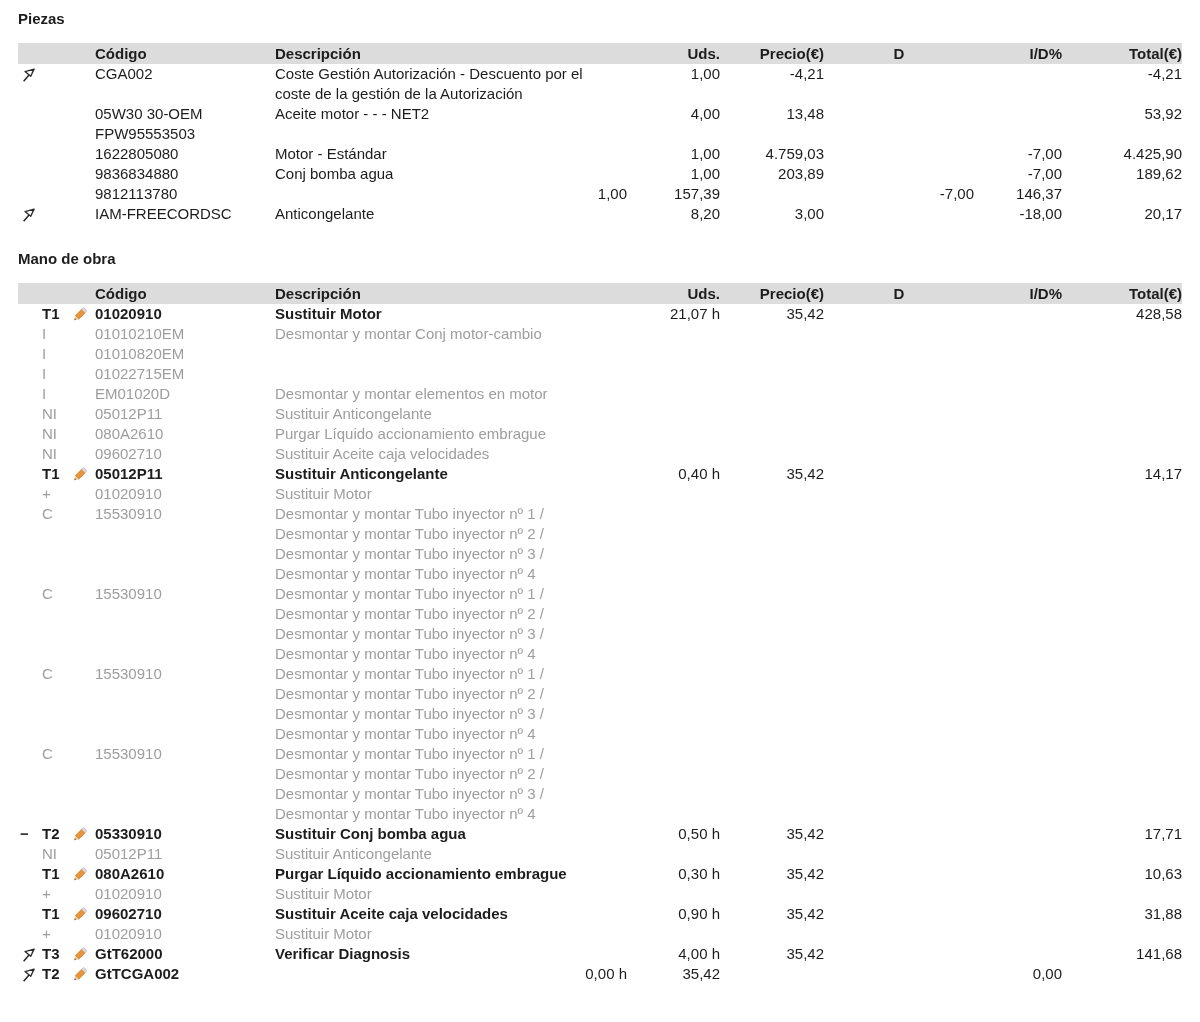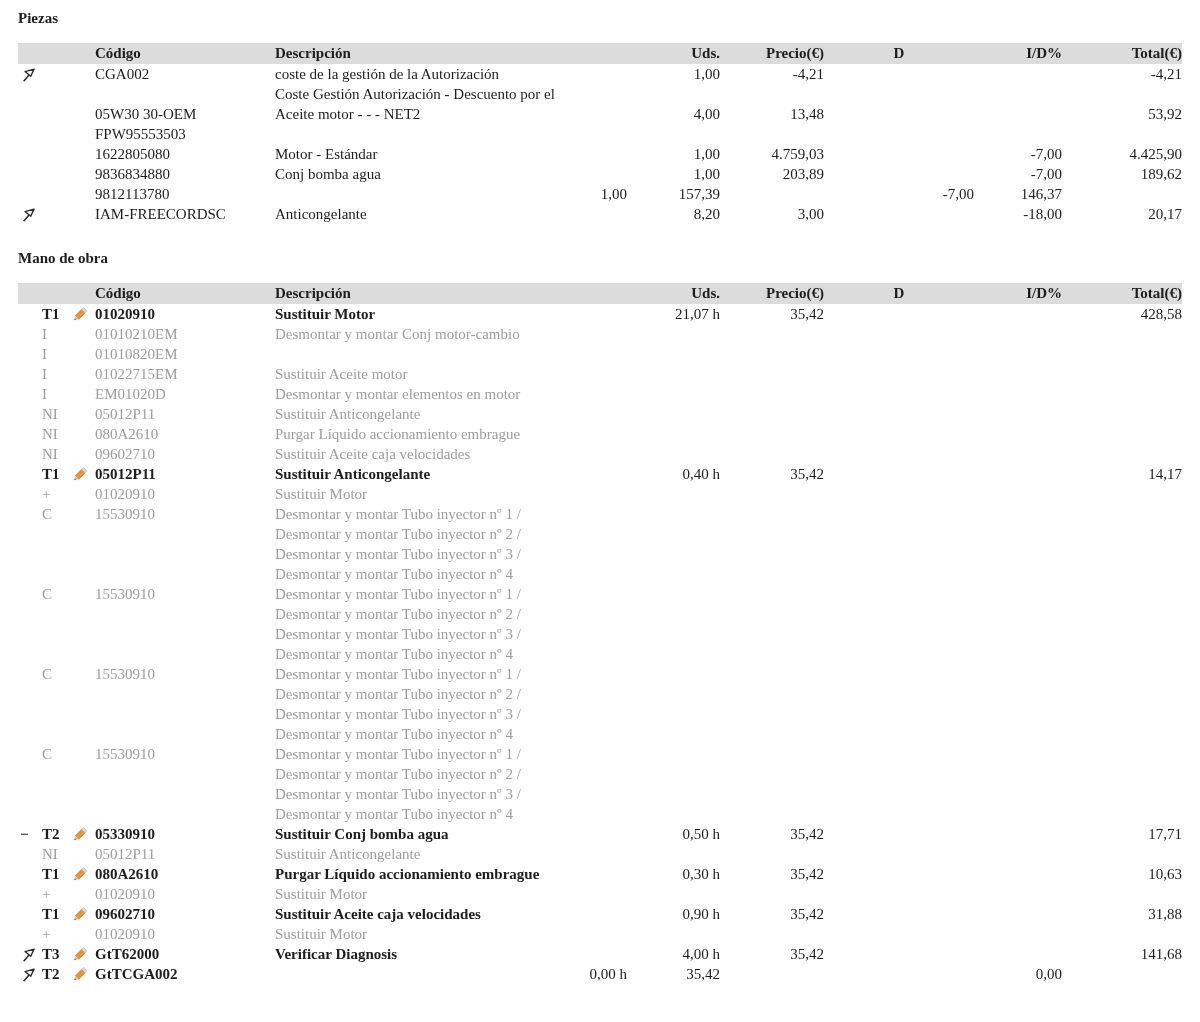--- a/index.html
+++ b/index.html
@@ -7,21 +7,21 @@
     --sub-text:#9d9d9d;
     --main-text:#1d1d1d;
   }
   html,body{margin:0;padding:0;}
   body{
     width:1200px;height:1022px;background:#ffffff;overflow:hidden;
     font-family:"Liberation Sans", sans-serif;
     font-size:15px;color:var(--main-text);
     -webkit-font-smoothing:antialiased;
   }
-  .page{padding:10px 18px 0 18px;font-family:Liberation Serif, serif;}
+  .page{padding:10px 18px 0 18px;}
   .section{margin:0;}
   .section + .section{margin-top:26px;}
   .section-title{font-size:15px;font-weight:700;margin:0 0 16px 0;}
 
   .tbl{width:1164px;}
   .thr,.row{
     display:grid;
     grid-template-columns:77px 180px 352px 93px 104px 150px 88px 120px;
   }
   .thr{
@@ -84,22 +84,22 @@
                   <polygon points="15,3.5 5,6.2 11.4,11.4" fill="#ffffff" stroke="#2b2b2b" stroke-width="1.5" stroke-linejoin="round"></polygon>
                 </svg>
               </span>
               <span class="s-type"></span>
               <span class="s-pen"></span>
             </div>
             <div class="c code">
               <div>CGA002</div>
             </div>
             <div class="c desc">
+              <div>Coste Gestión Autorización - Descuento por el</div>
               <div>coste de la gestión de la Autorización</div>
-              <div>Coste Gestión Autorización - Descuento por el</div>
             </div>
             <div class="c num">1,00</div>
             <div class="c num">-4,21</div>
             <div class="c ctr"></div>
             <div class="c num"></div>
             <div class="c num">-4,21</div>
           </div>
           <div class="row main">
             <div class="c gut">
               <span class="s-flag"></span>
@@ -273,23 +273,20 @@
           </div>
           <div class="row sub">
             <div class="c gut">
               <span class="s-flag"></span>
               <span class="s-type">I</span>
               <span class="s-pen"></span>
             </div>
             <div class="c code">
               <div>01022715EM</div>
             </div>
-            <div class="c desc">
-              <div>Sustituir Aceite motor</div>
-            </div>
             <div class="c num"></div>
             <div class="c num"></div>
             <div class="c ctr"></div>
             <div class="c num"></div>
             <div class="c num"></div>
           </div>
           <div class="row sub">
             <div class="c gut">
               <span class="s-flag"></span>
               <span class="s-type">I</span>

